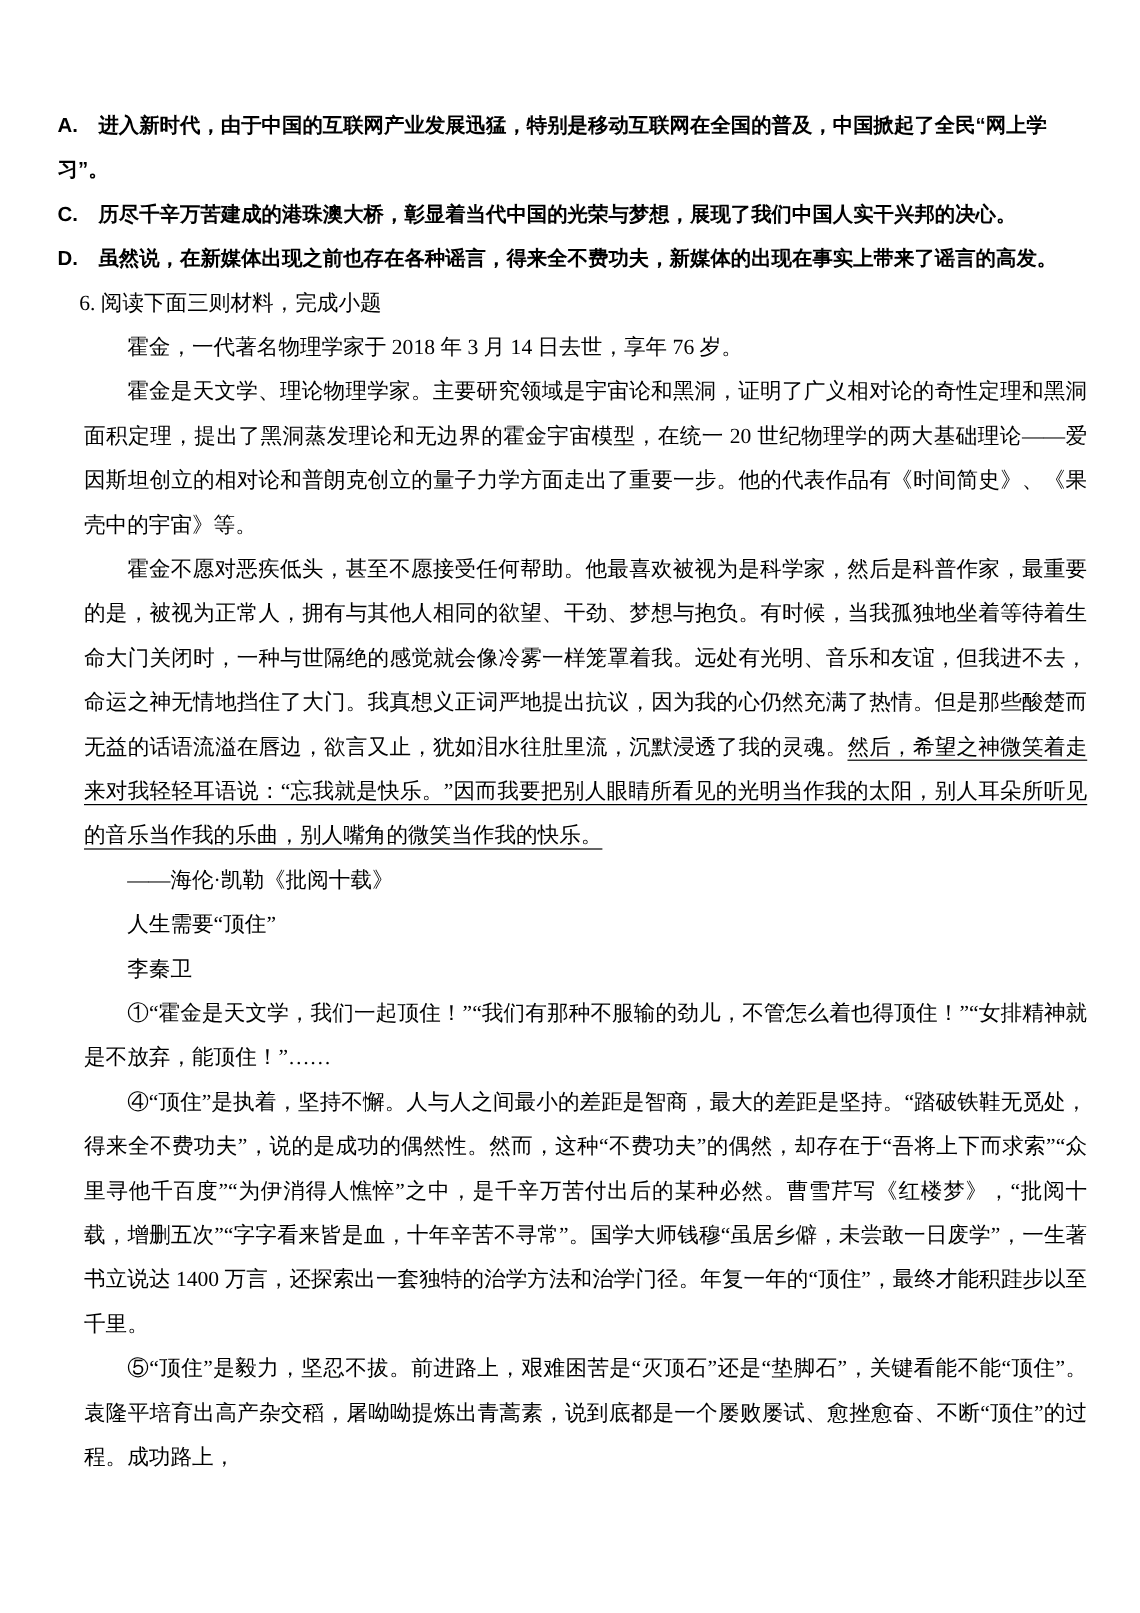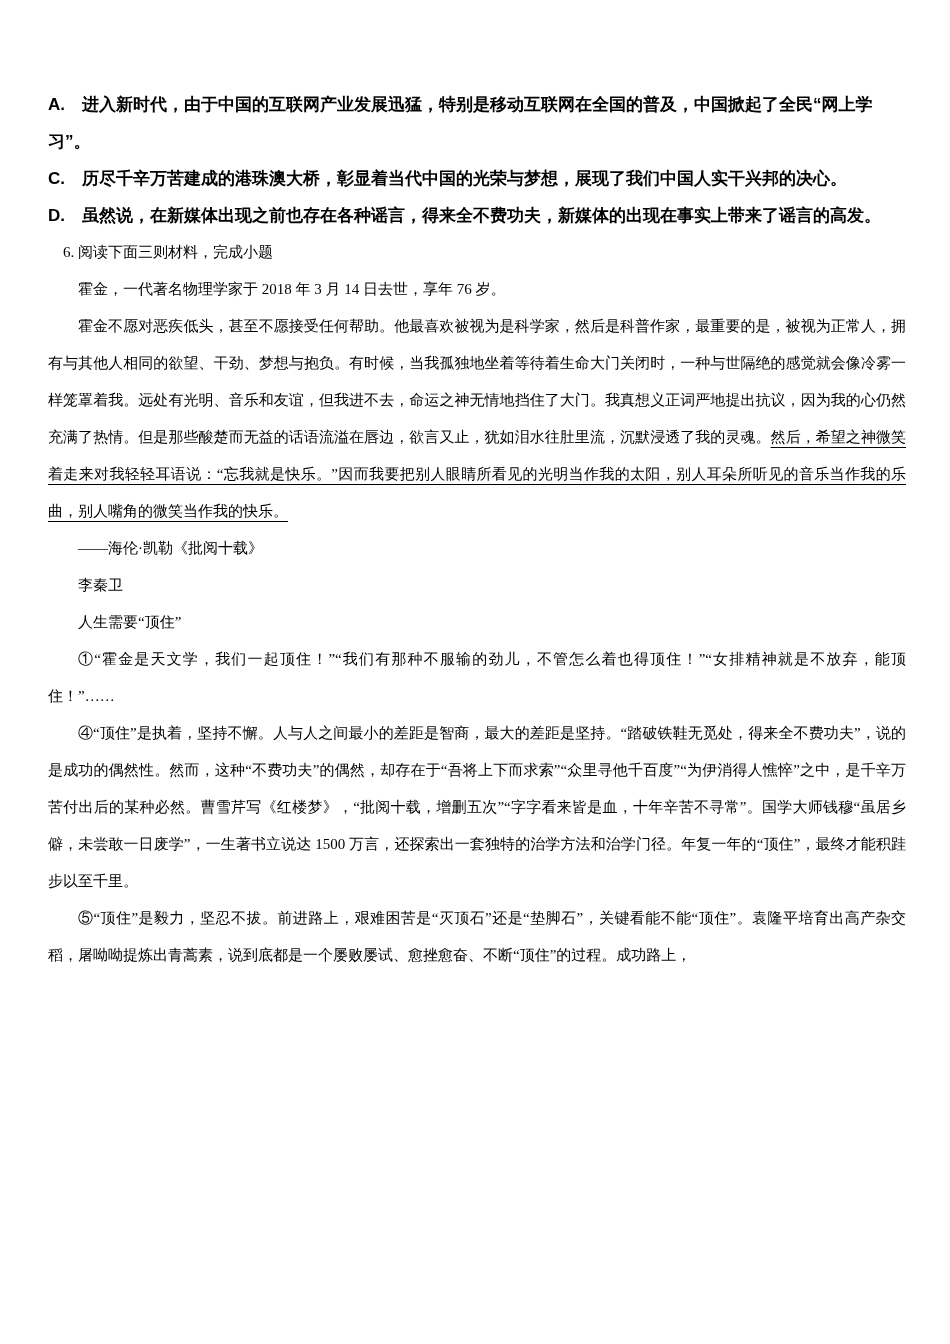--- a/index.html
+++ b/index.html
@@ -13,40 +13,41 @@
     height: 1344px;
     box-sizing: border-box;
     background: #ffffff;
     color: #000000;
     padding: 86px 44px 0 48px;
     overflow: hidden;
     font-family: "Liberation Serif", serif;
   }
   p {
     margin: 0;
-    font-size: 15px;
+    font-size: 18px;
     line-height: 37px;
     text-align: justify;
     word-break: break-all;
   }
   .option {
     font-family: "Liberation Sans", sans-serif;
     font-weight: bold;
     font-size: 17px;
     text-align: left;
   }
   .option .opt-label {
     display: inline-block;
     min-width: 34px;
   }
   .question {
     text-indent: 1em;
   }
   .body-p {
     text-indent: 2em;
+    margin-left: 22px;
   }
   .no-justify {
     text-align: left;
   }
   .u {
     text-decoration: underline;
     text-underline-offset: 5px;
     text-decoration-thickness: 1px;
   }
 </style>
@@ -58,25 +59,26 @@
   <div class="options">
     <p class="option"><span class="opt-label">A.</span><span>进入新时代，由于中国的互联网产业发展迅猛，特别是移动互联网在全国的普及，中国掀起了全民“网上学习”。</span></p>
     <p class="option"><span class="opt-label">C.</span><span>历尽千辛万苦建成的港珠澳大桥，彰显着当代中国的光荣与梦想，展现了我们中国人实干兴邦的决心。</span></p>
     <p class="option"><span class="opt-label">D.</span><span>虽然说，在新媒体出现之前也存在各种谣言，得来全不费功夫，新媒体的出现在事实上带来了谣言的高发。</span></p>
   </div>
 
   <p class="question no-justify"><span class="q-num">6.</span>&nbsp;<span>阅读下面三则材料，完成小题</span></p>
 
   <div class="material">
     <p class="body-p">霍金，一代著名物理学家于 2018 年 3 月 14 日去世，享年 76 岁。</p>
+    <p class="body-p">霍金是天文学、理论物理学家。主要研究领域是宇宙论和黑洞，证明了广义相对论的奇性定理和黑洞面积定理，提出了黑洞蒸发理论和无边界的霍金宇宙模型，在统一 20 世纪物理学的两大基础理论——爱因斯坦创立的相对论和普朗克创立的量子力学方面走出了重要一步。他的代表作品有《时间简史》、《果壳中的宇宙》等。</p>
     <p class="body-p"><span>霍金不愿对恶疾低头，甚至不愿接受任何帮助。他最喜欢被视为是科学家，然后是科普作家，最重要的是，被视为正常人，拥有与其他人相同的欲望、干劲、梦想与抱负。有时候，当我孤独地坐着等待着生命大门关闭时，一种与世隔绝的感觉就会像冷雾一样笼罩着我。远处有光明、音乐和友谊，但我进不去，命运之神无情地挡住了大门。我真想义正词严地提出抗议，因为我的心仍然充满了热情。但是那些酸楚而无益的话语流溢在唇边，欲言又止，犹如泪水往肚里流，沉默浸透了我的灵魂。</span><span class="u">然后，希望之神微笑着走来对我轻轻耳语说：“忘我就是快乐。”因而我要把别人眼睛所看见的光明当作我的太阳，别人耳朵所听见的音乐当作我的乐曲，别人嘴角的微笑当作我的快乐。</span></p>
     <p class="body-p no-justify">——海伦·凯勒《批阅十载》</p>
   </div>
 
   <div class="material">
+    <p class="body-p no-justify">人生需要“顶住”</p>
     <p class="body-p no-justify">李秦卫</p>
-    <p class="body-p no-justify">人生需要“顶住”</p>
     <p class="body-p">①“霍金是天文学，我们一起顶住！”“我们有那种不服输的劲儿，不管怎么着也得顶住！”“女排精神就是不放弃，能顶住！”……</p>
-    <p class="body-p">④“顶住”是执着，坚持不懈。人与人之间最小的差距是智商，最大的差距是坚持。“踏破铁鞋无觅处，得来全不费功夫”，说的是成功的偶然性。然而，这种“不费功夫”的偶然，却存在于“吾将上下而求索”“众里寻他千百度”“为伊消得人憔悴”之中，是千辛万苦付出后的某种必然。曹雪芹写《红楼梦》，“批阅十载，增删五次”“字字看来皆是血，十年辛苦不寻常”。国学大师钱穆“虽居乡僻，未尝敢一日废学”，一生著书立说达 1500 万言，还探索出一套独特的治学方法和治学门径。年复一年的“顶住”，最终才能积跬步以至千里。</p>
+    <p class="body-p">④“顶住”是执着，坚持不懈。人与人之间最小的差距是智商，最大的差距是坚持。“踏破铁鞋无觅处，得来全不费功夫”，说的是成功的偶然性。然而，这种“不费功夫”的偶然，却存在于“吾将上下而求索”“众里寻他千百度”“为伊消得人憔悴”之中，是千辛万苦付出后的某种必然。曹雪芹写《红楼梦》，“批阅十载，增删五次”“字字看来皆是血，十年辛苦不寻常”。国学大师钱穆“虽居乡僻，未尝敢一日废学”，一生著书立说达 1400 万言，还探索出一套独特的治学方法和治学门径。年复一年的“顶住”，最终才能积跬步以至千里。</p>
     <p class="body-p">⑤“顶住”是毅力，坚忍不拔。前进路上，艰难困苦是“灭顶石”还是“垫脚石”，关键看能不能“顶住”。袁隆平培育出高产杂交稻，屠呦呦提炼出青蒿素，说到底都是一个屡败屡试、愈挫愈奋、不断“顶住”的过程。成功路上，</p>
   </div>
 
 </div>
 
 </body></html>

